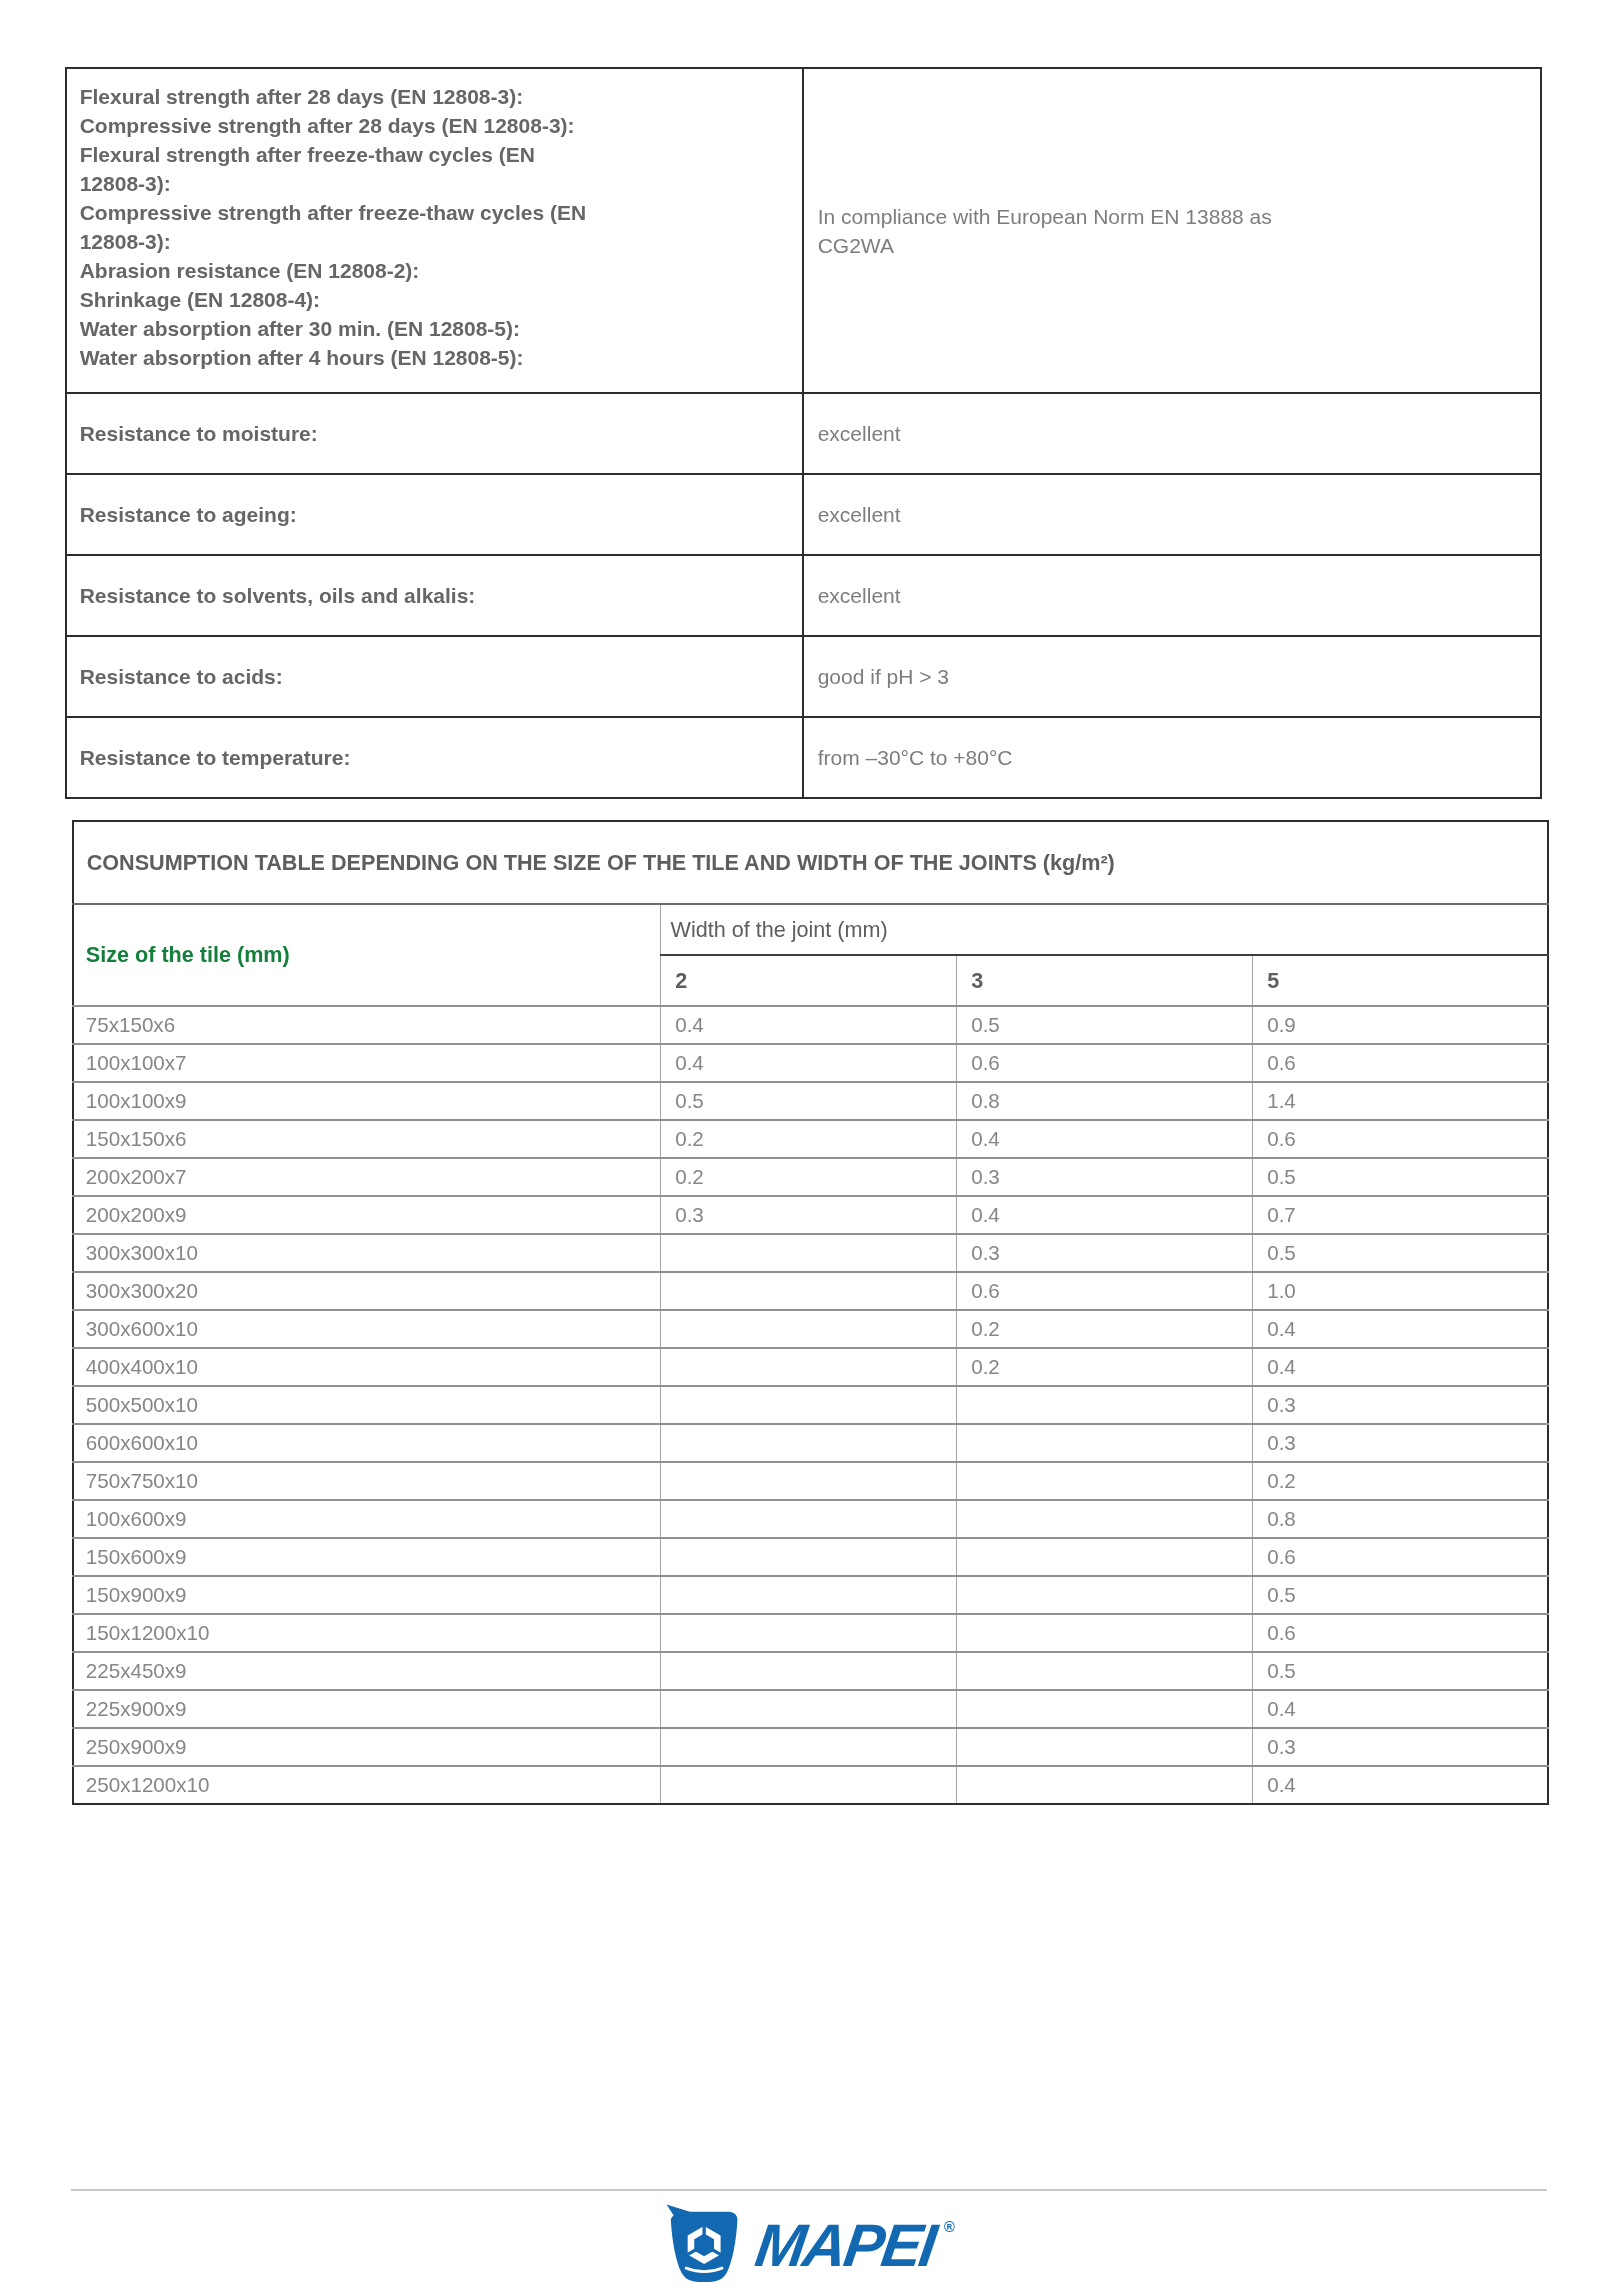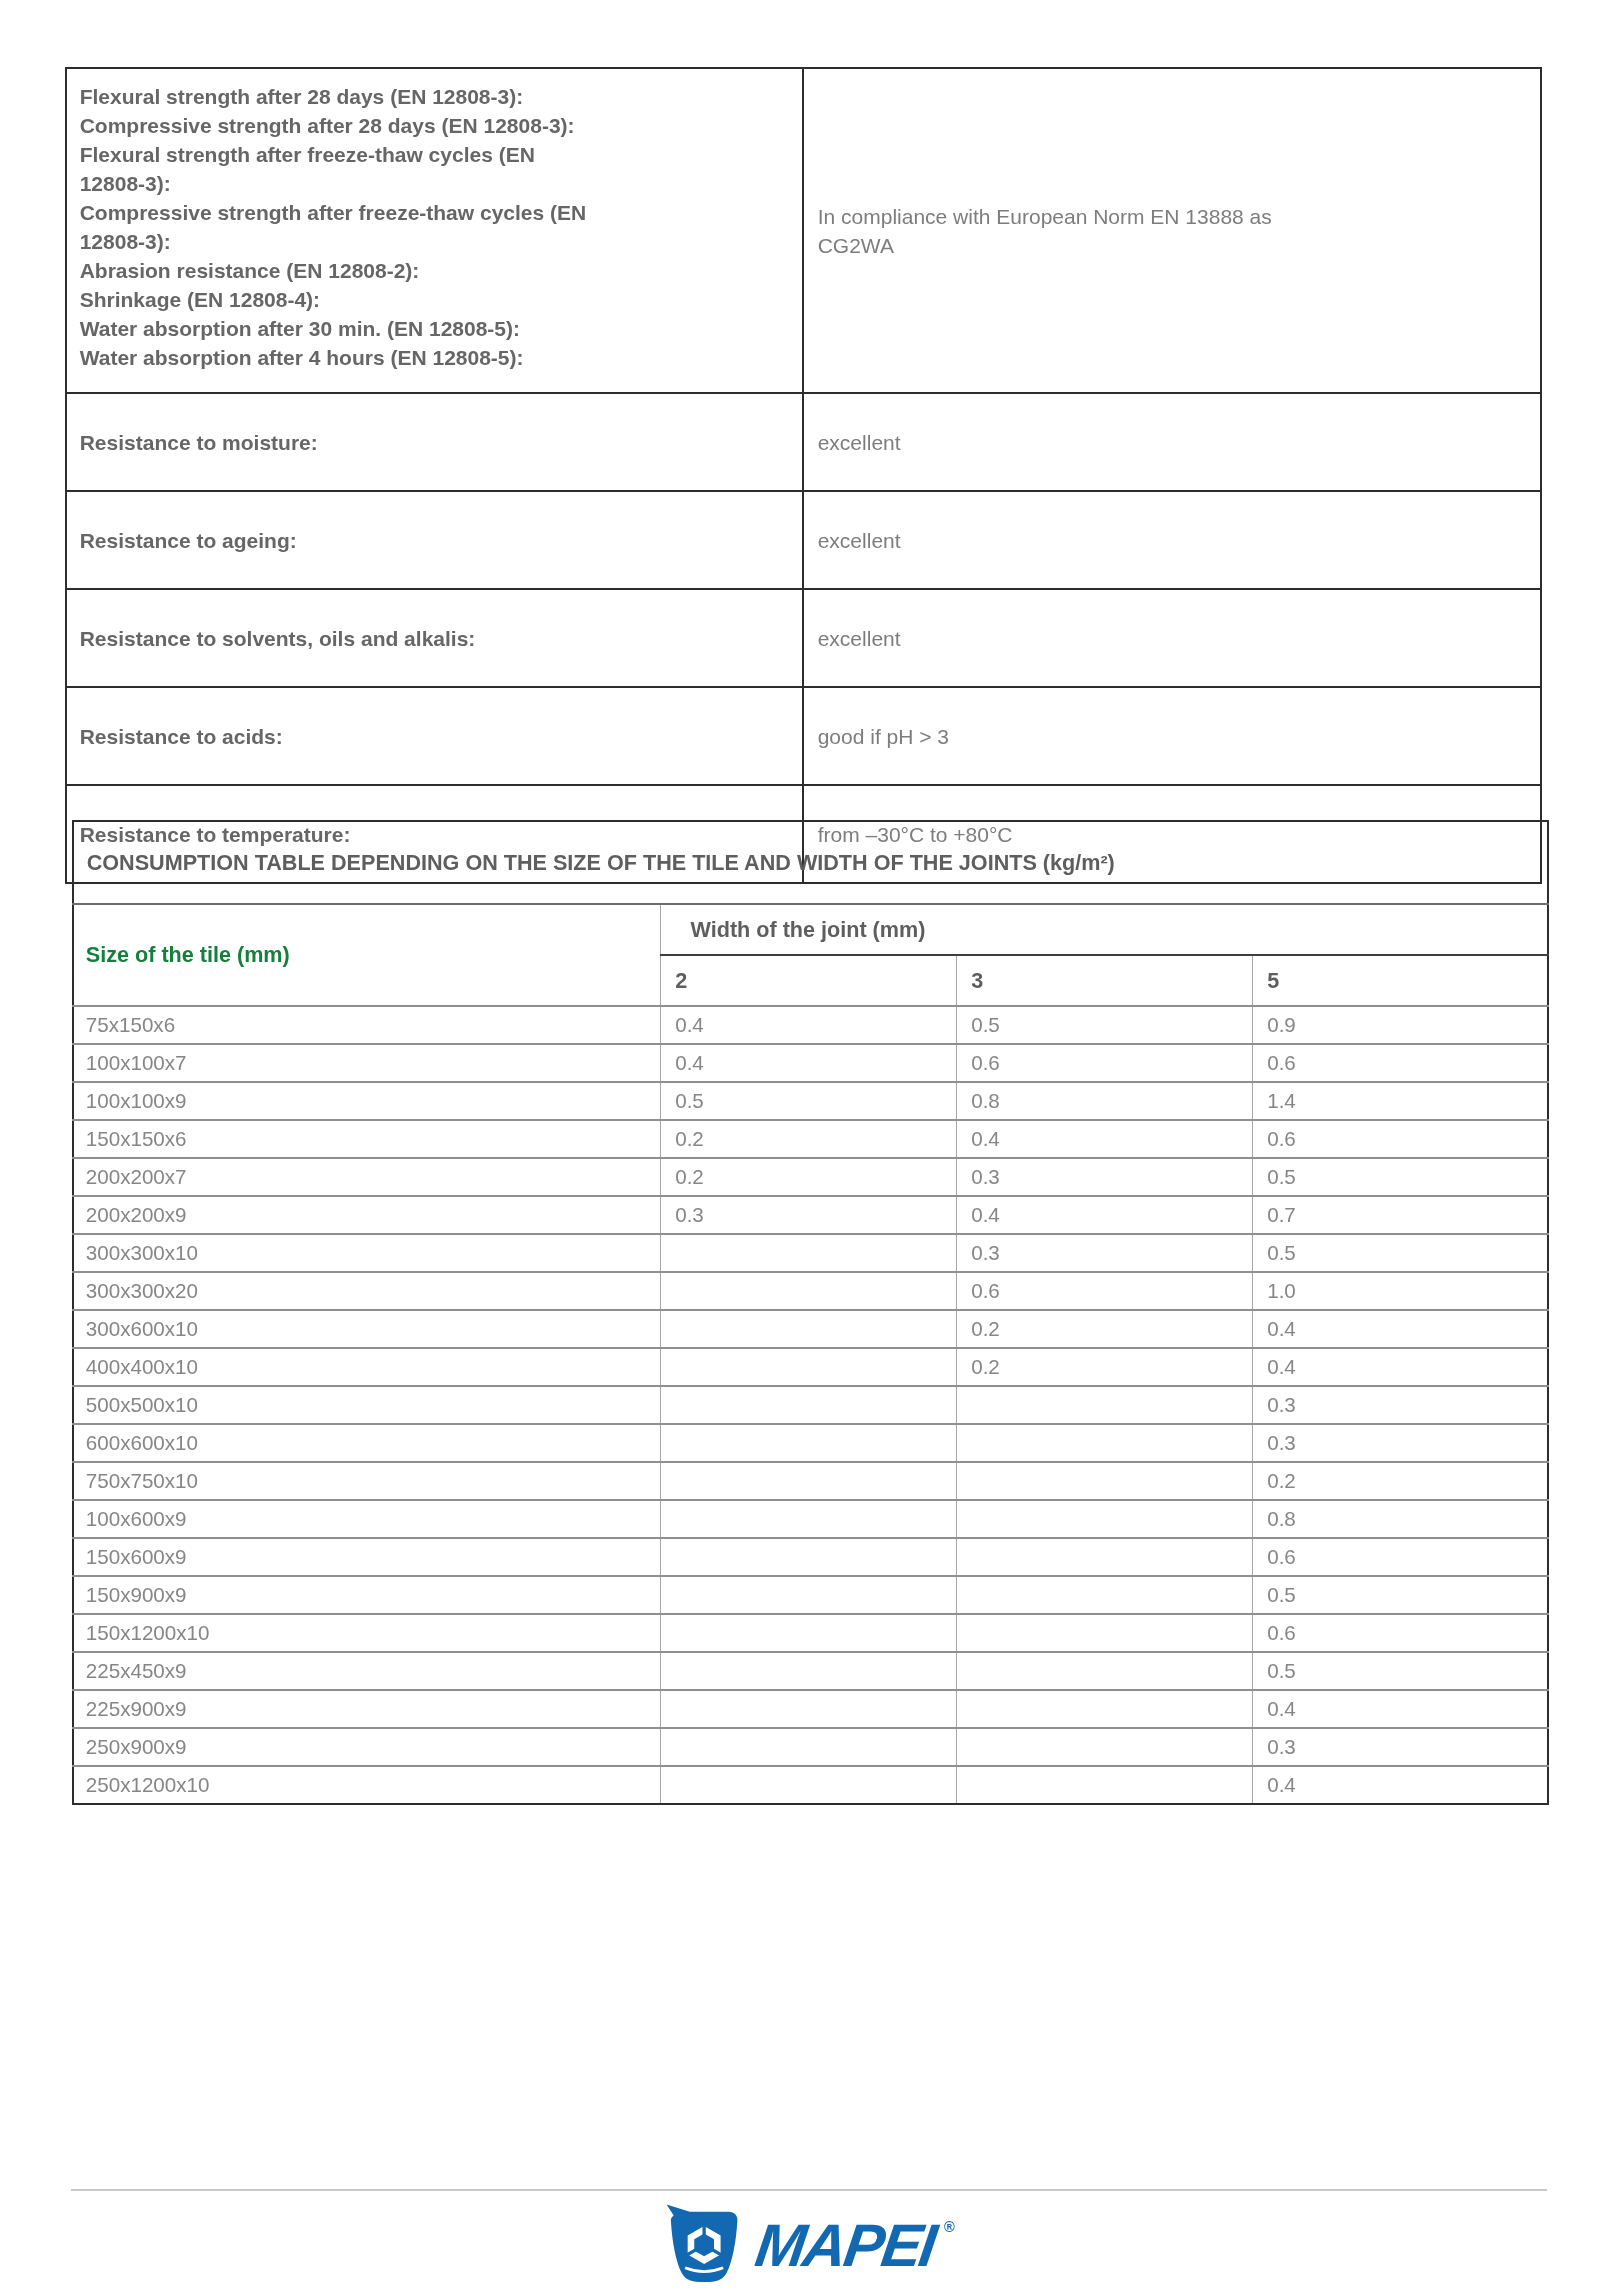--- a/index.html
+++ b/index.html
@@ -3,34 +3,34 @@
 <meta charset="utf-8">
 <style>
   html,body{margin:0;padding:0;background:#ffffff;}
   body{width:1620px;height:2293px;position:relative;font-family:"Liberation Sans",sans-serif;overflow:hidden;}
 
   
   table{border-collapse:collapse;table-layout:fixed;}
   .t1{position:absolute;left:65px;top:67px;width:1475px;}
   .t1 td{border:2.9px solid #2d2d2d;vertical-align:middle;}
   .t1-spec-row{height:325px;}
-  .t1-row{height:98px;margin-left:24px;}
+  .t1-row{height:81px;margin-left:24px;}
   .t1-label{font-size:21px;font-weight:700;color:#666666;line-height:29px;padding:0 21.6px 0 12.7px;}
   .t1-label.spec{vertical-align:top;padding-top:12.7px;}
   .t1-value{font-size:21px;font-weight:400;color:#7d7d7d;line-height:29px;padding:0 17.6px 0 13.7px;}
 
   
   .t2{position:absolute;left:72px;top:820px;width:1475px;border:2.9px solid #2d2d2d;}
   .t2 td{vertical-align:middle;}
   .t2-title-row{height:83px;}
   .t2-title{font-size:21.6px;font-weight:600;color:#5e5e5e;padding-left:12.7px;border-bottom:2.9px solid #6d6d6d;}
   .t2-h1{height:51px;}
   .t2-h2{height:51px;}
   .t2-size-head{font-size:21.6px;font-weight:600;color:#15803d;padding-left:11.8px;border-right:1px solid #a6a6a6;}
-  .t2-joint-head{font-size:21.6px;font-weight:700;color:#5e5e5e;padding-left:30px;border-bottom:2px solid #3f3f3f;}
+  .t2-joint-head{font-size:21.6px;font-weight:400;color:#5e5e5e;padding-left:10px;border-bottom:2px solid #3f3f3f;}
   .t2-h2 td{font-size:21.6px;font-weight:600;color:#5e5e5e;padding-left:14.7px;border-left:1px solid #a6a6a6;}
   .t2-row{height:38px;}
   .t2-row td{font-size:20.6px;font-weight:400;color:#868686;border-top:2px solid #909090;border-left:1px solid #a6a6a6;}
   .t2-row td.size{padding-left:11.8px;border-left:none;}
   .t2-row td.val{padding-left:14.7px;}
 
   
   .footer-line{position:absolute;top:2189px;left:71px;width:1476px;height:1.5px;background:#c9c9c9;}
   .logo{position:absolute;top:2205px;left:50%;transform:translateX(-50%);display:flex;align-items:center;gap:12.7px;height:82px;}
   .mapei-word{font-style:italic;font-weight:700;font-size:60px;letter-spacing:-2.5px;color:#1268b1;transform:skewX(-8deg);line-height:82px;}

